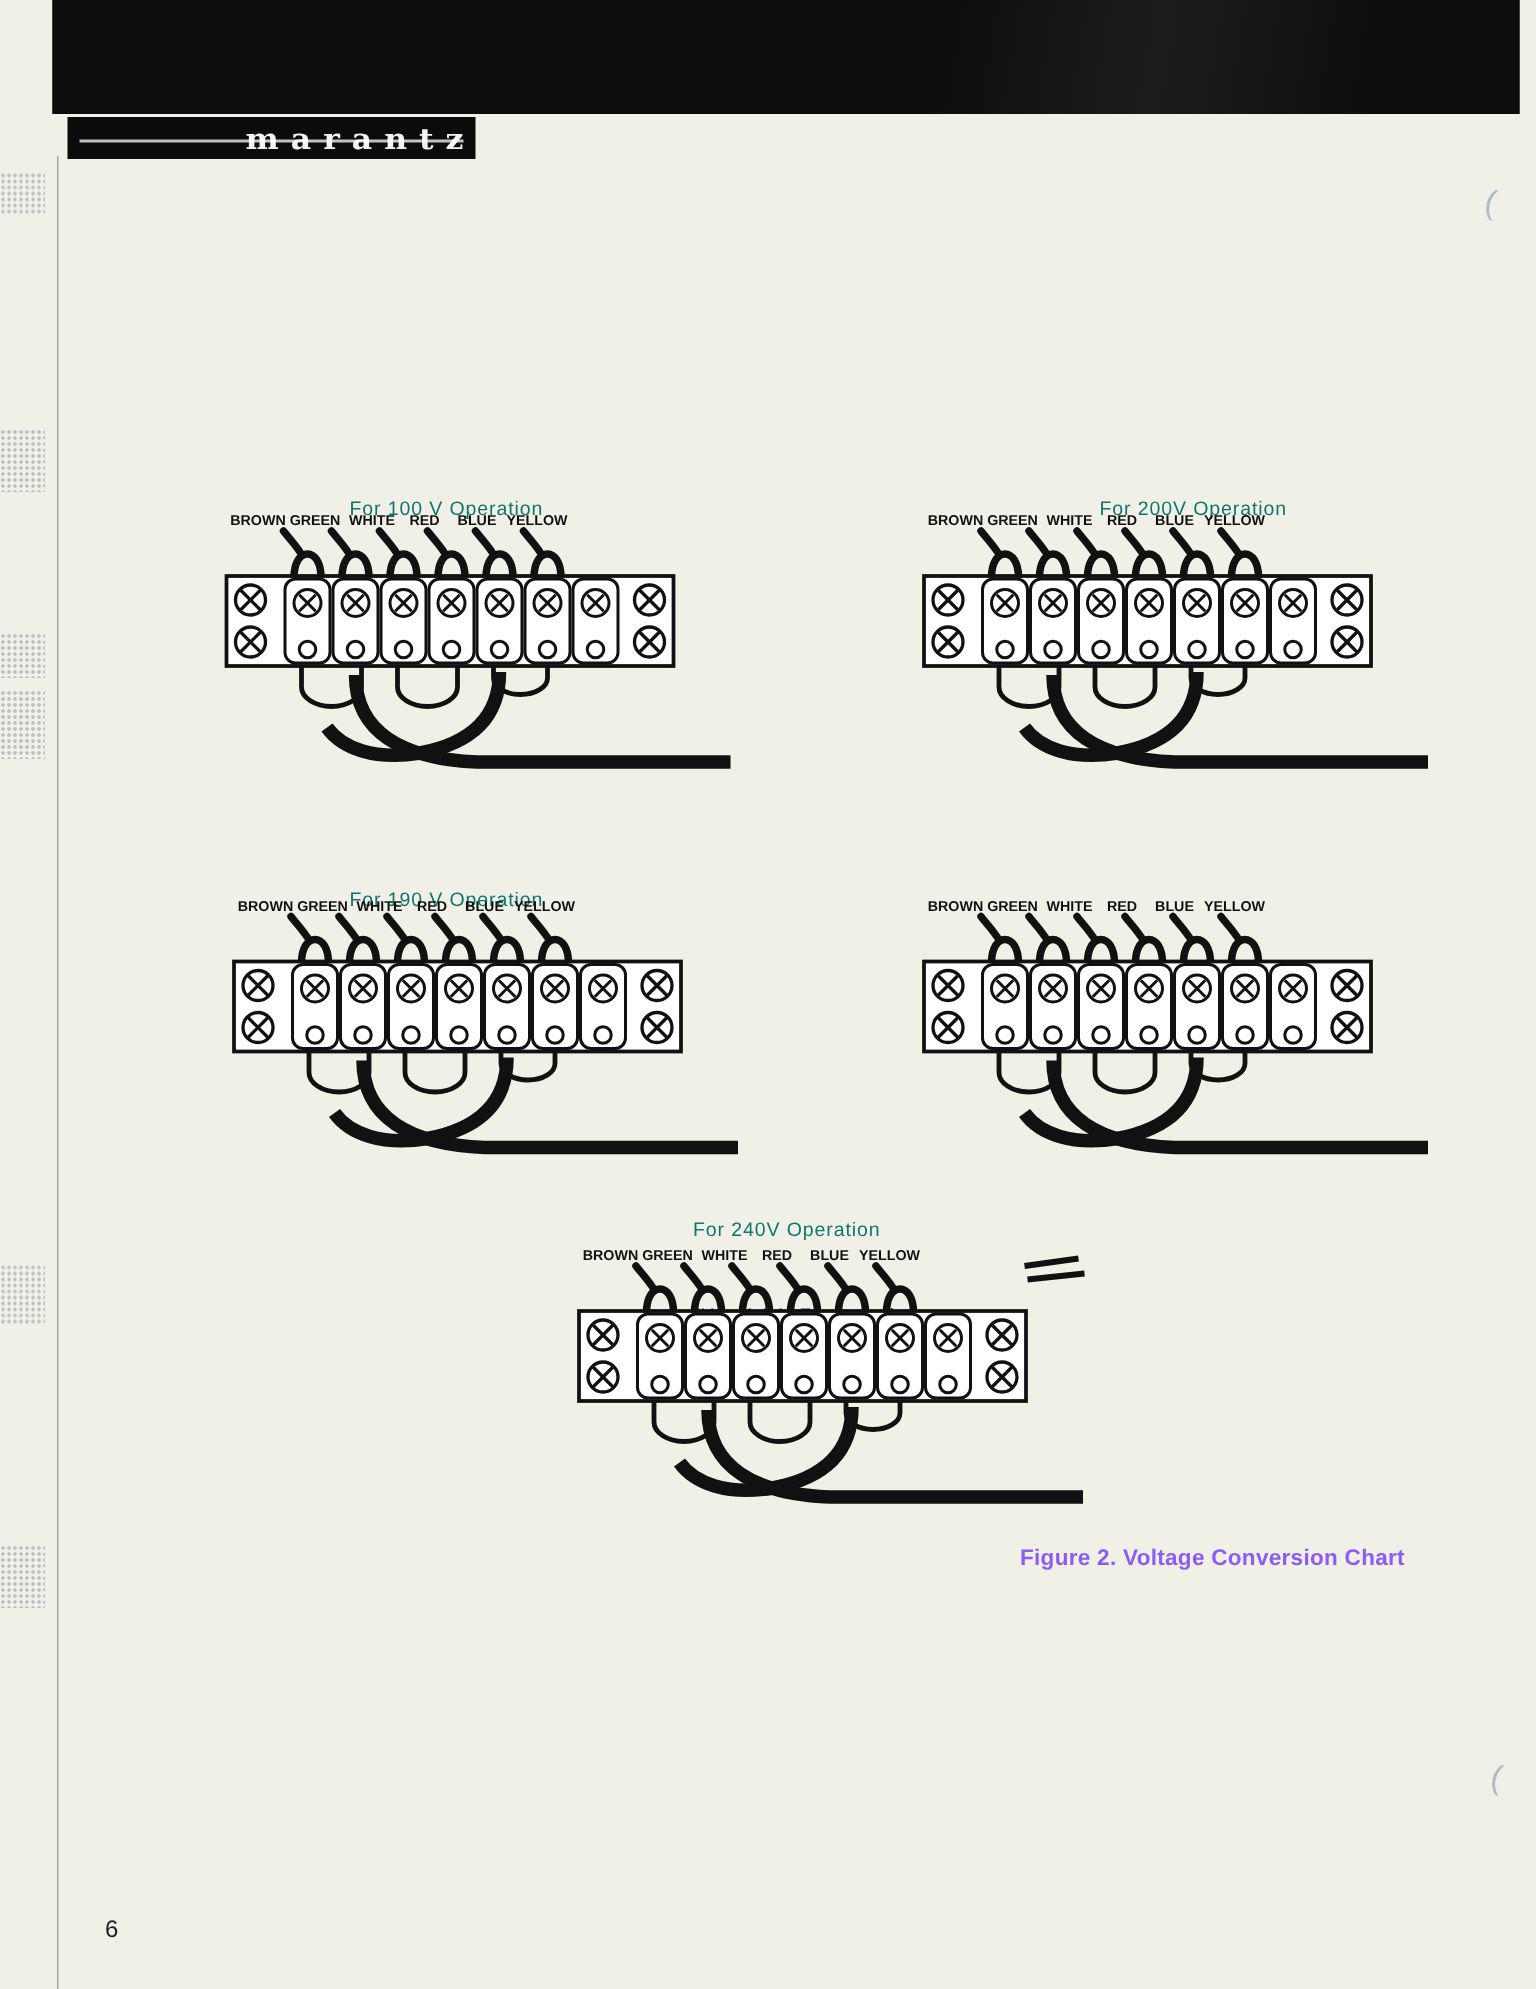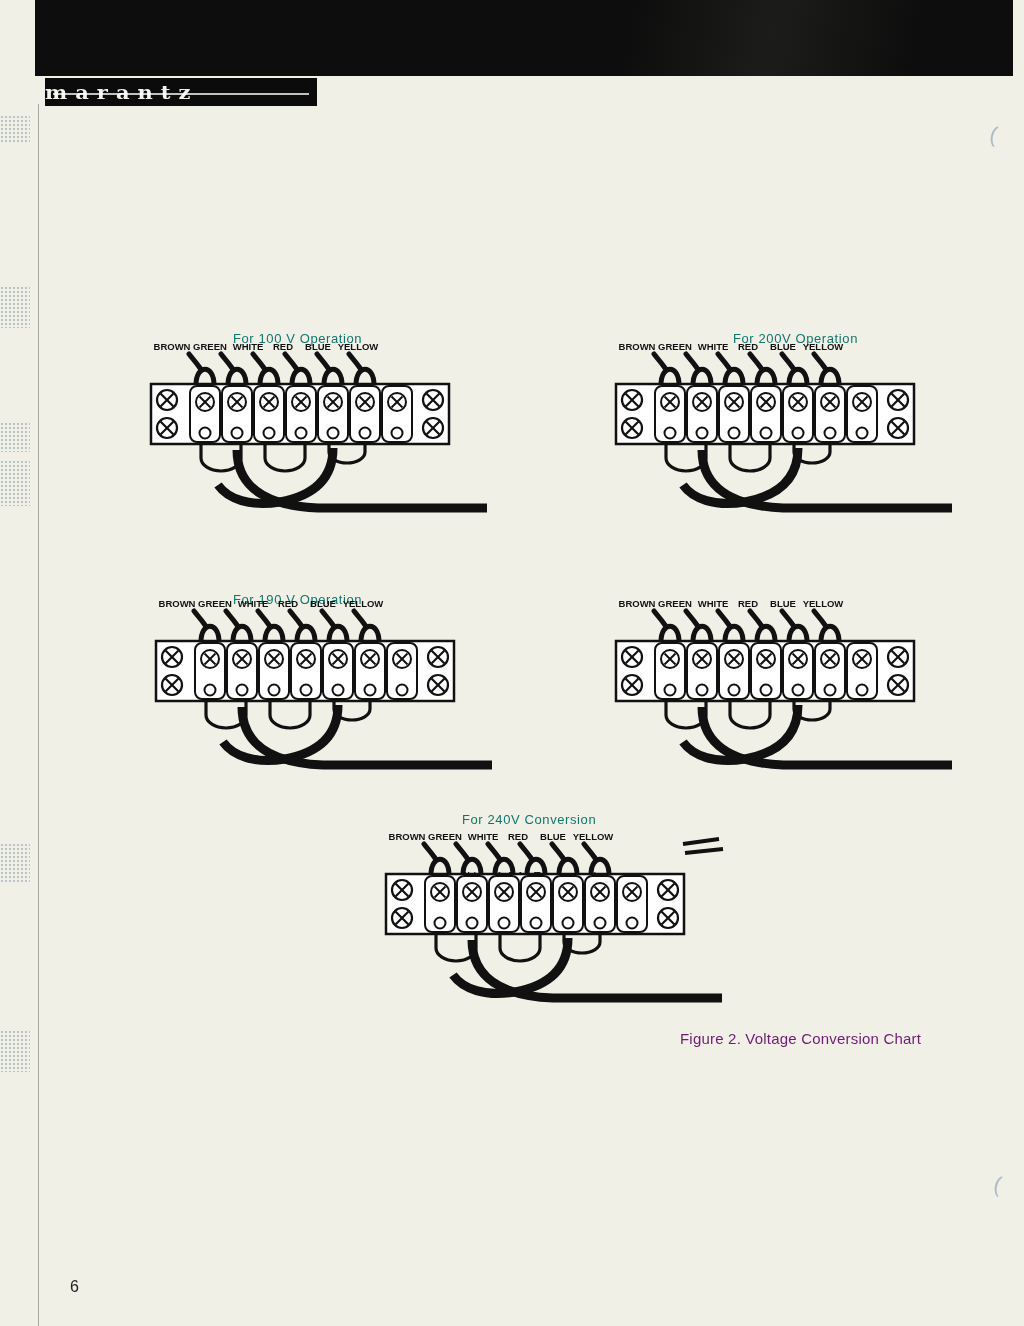--- a/index.html
+++ b/index.html
@@ -13,35 +13,35 @@
   .halftone {
     position:absolute; left:0; width:30px; opacity:.5;
     background-image: radial-gradient(#7e93a8 1px, transparent 1.3px);
     background-size:4px 4px;
   }
   .curl { position:absolute; color:#9ab0bf; font-size:22px; transform:rotate(12deg); opacity:.8; }
   
   .top-band { position:absolute; left:35px; top:0; width:978px; height:76px; background:#0d0d0d;
               background-image:linear-gradient(100deg, #0d0d0d 60%, #1c1c1a 75%, #0d0d0d 90%); }
   .logo-box { position:absolute; left:45px; top:78px; width:272px; height:28px; background:#0b0b0b;
-              display:flex; align-items:center; justify-content:flex-start; }
+              display:flex; align-items:center; justify-content:flex-end; }
   .logo-box::after { content:""; position:absolute; left:8px; right:8px; top:55%; height:1.5px;
               background:rgba(255,255,255,.75); }
   .logo-text { color:#f3f2ec; font-family:"DejaVu Serif", serif; font-weight:bold; font-size:21px;
               letter-spacing:8px; line-height:1; transform:scaleY(.92); }
   
   .cap { position:absolute; white-space:pre; }
   .cap-title { font-size:13px; letter-spacing:.6px; color:#0f766e; }
   .cap-fuse  { font-size:13px; letter-spacing:.6px; color:#1d1d1d; margin-top:6px; white-space:pre; }
   
   svg.tb { position:absolute; overflow:visible; }
   svg.tb text { font-family:"Liberation Sans", sans-serif; font-size:9.5px; font-weight:bold;
                 fill:#111; text-anchor:middle; letter-spacing:0; }
   
-  .figure-caption { position:absolute; left:680px; top:1030px; font-size:15px; font-weight:normal; color:#701a75;
+  .figure-caption { position:absolute; left:680px; top:1030px; font-size:15px; font-weight:bold; color:#8b5cf6;
                     letter-spacing:.2px; }
   .page-number { position:absolute; left:70px; top:1278px; font-size:16px; color:#222; }
 </style>
 </head>
 <body>
 
 <div class="page">
 
   <svg width="0" height="0" style="position:absolute" aria-hidden="true">
     <defs>
@@ -172,21 +172,21 @@
       <text x="98" y="12">WHITE</text>
       <text x="133" y="12">RED</text>
       <text x="168" y="12">BLUE</text>
       <text x="208" y="12">YELLOW</text>
     </g>
     <use href="#tblock"></use>
       <use href="#cables"></use>
   </svg>
 
   <div class="cap" style="left:462px;top:776px">
-    <div class="cap-title">For 240V Conversion</div>
+    <div class="cap-title">For 240V Operation</div>
     <div class="cap-fuse">(Use 1.5A  Fuse       )</div>
   </div>
   <svg class="tb" style="left:385px;top:828px" width="340" height="185" viewBox="0 0 340 185">
     <g>
       <text x="22" y="12">BROWN</text>
       <text x="60" y="12">GREEN</text>
       <text x="98" y="12">WHITE</text>
       <text x="133" y="12">RED</text>
       <text x="168" y="12">BLUE</text>
       <text x="208" y="12">YELLOW</text>

